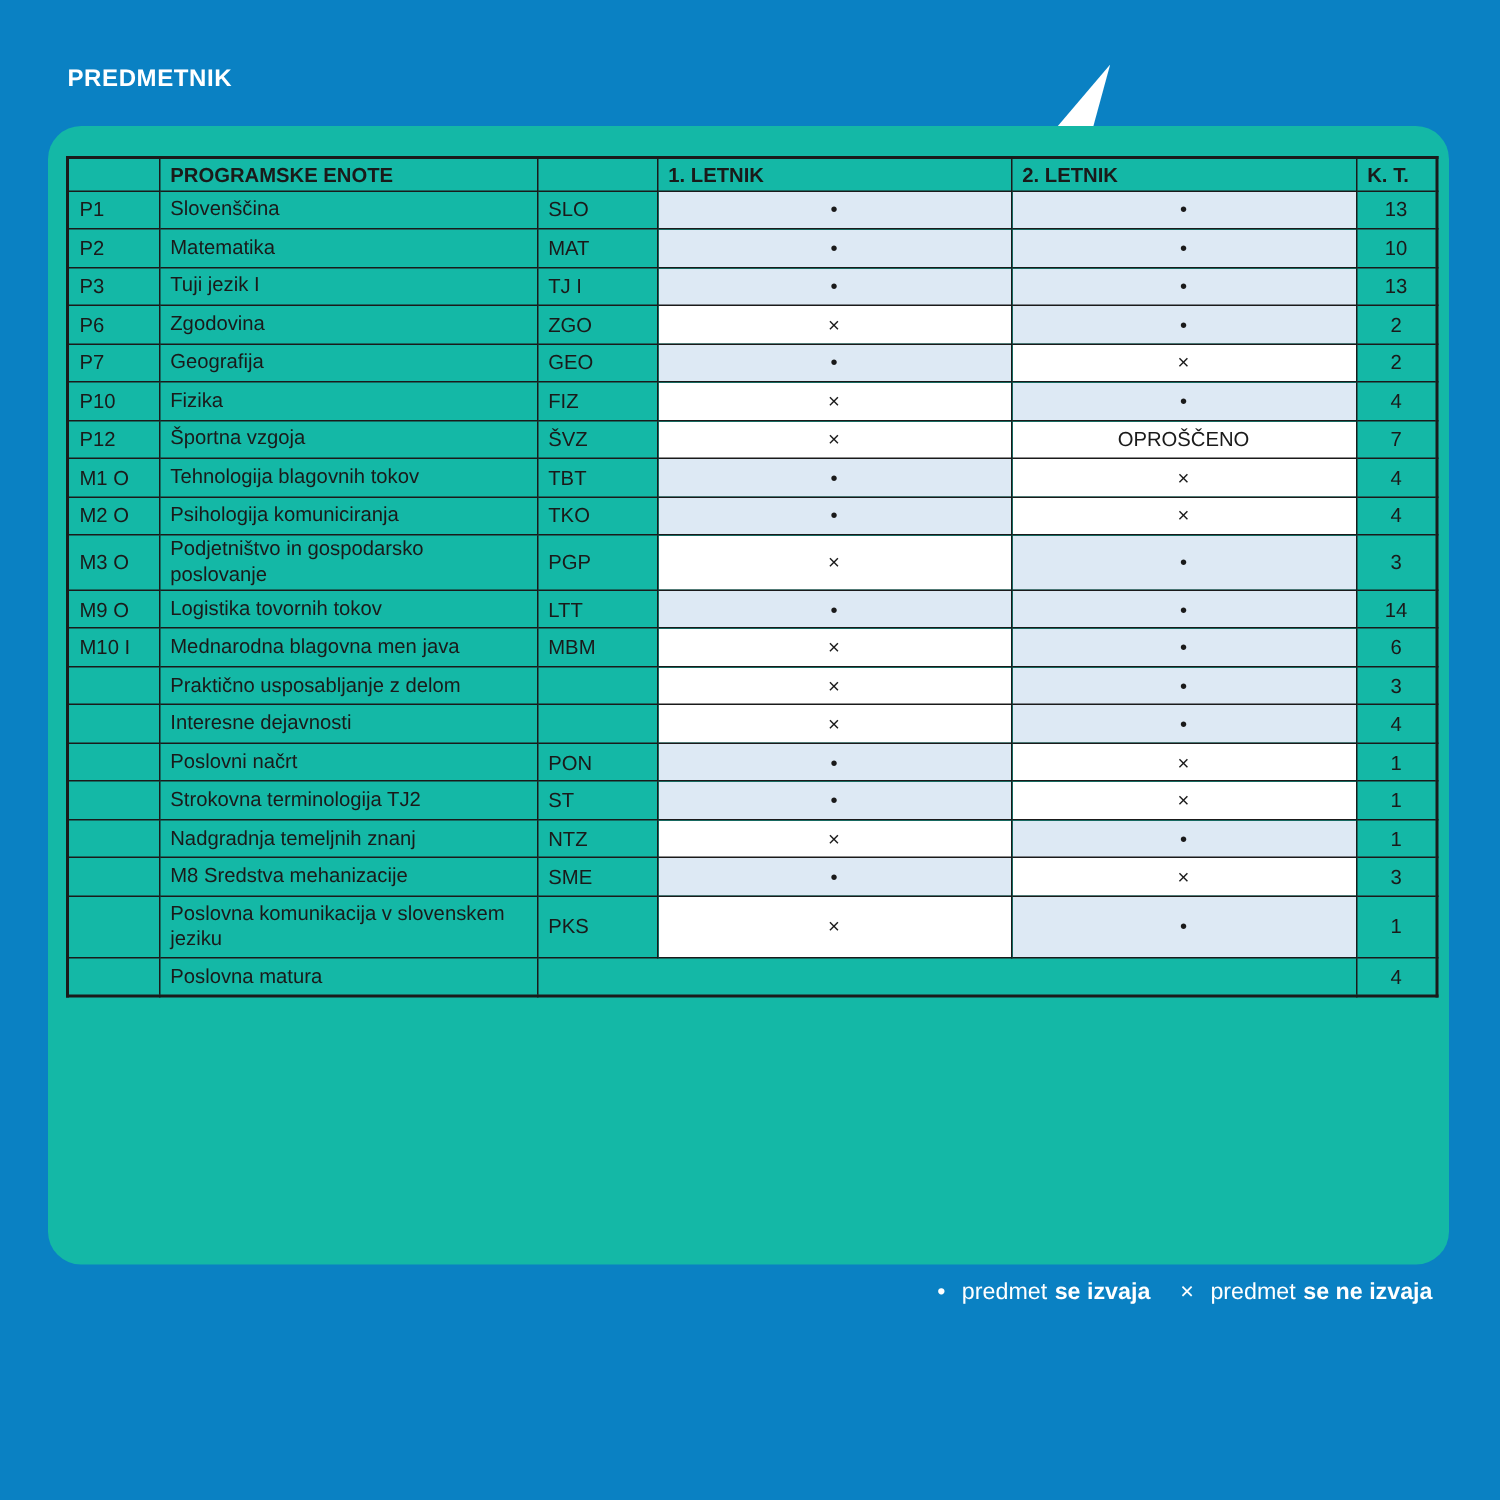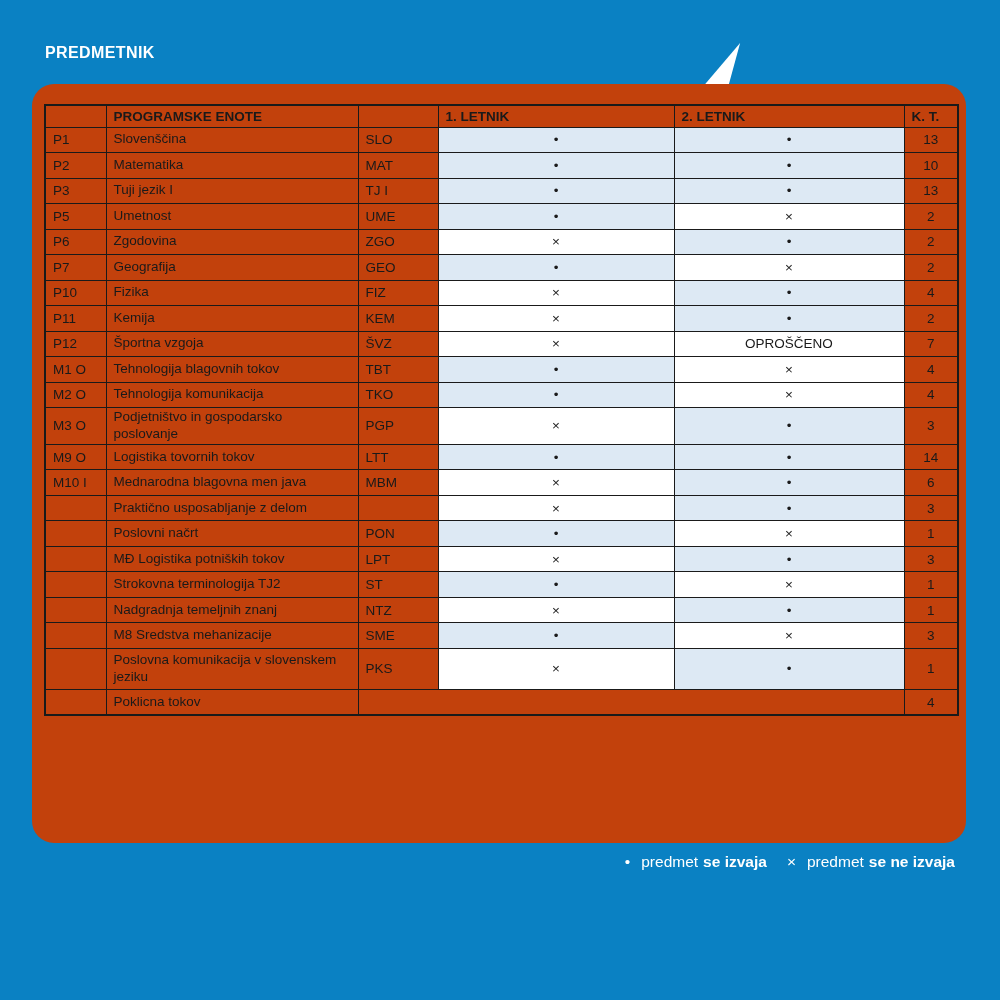--- a/index.html
+++ b/index.html
@@ -19,21 +19,21 @@
     font-weight: bold;
     letter-spacing: 0.4px;
     text-align: right;
   }
   .card {
     position: absolute;
     left: 32px;
     top: 84px;
     width: 934px;
     height: 759px;
-    background: #c2410c;
+    background: #14b8a6;
     border-radius: 22px;
   }
   .bubble-tail {
     position: absolute;
     left: 695px;
     top: 43px;
     width: 48px;
     height: 44px;
     background: #ffffff;
     clip-path: polygon(94% 0%, 16% 100%, 69% 100%);
@@ -142,28 +142,20 @@
         </tr>
         <tr>
           <td class="c-code">P3</td>
           <td class="c-name">Tuji jezik I</td>
           <td class="c-abbr">TJ I</td>
           <td class="c-year active">•</td>
           <td class="c-year active">•</td>
           <td class="c-kt">13</td>
         </tr>
         <tr>
-          <td class="c-code">P5</td>
-          <td class="c-name">Umetnost</td>
-          <td class="c-abbr">UME</td>
-          <td class="c-year active">•</td>
-          <td class="c-year">×</td>
-          <td class="c-kt">2</td>
-        </tr>
-        <tr>
           <td class="c-code">P6</td>
           <td class="c-name">Zgodovina</td>
           <td class="c-abbr">ZGO</td>
           <td class="c-year">×</td>
           <td class="c-year active">•</td>
           <td class="c-kt">2</td>
         </tr>
         <tr>
           <td class="c-code">P7</td>
           <td class="c-name">Geografija</td>
@@ -174,46 +166,38 @@
         </tr>
         <tr>
           <td class="c-code">P10</td>
           <td class="c-name">Fizika</td>
           <td class="c-abbr">FIZ</td>
           <td class="c-year">×</td>
           <td class="c-year active">•</td>
           <td class="c-kt">4</td>
         </tr>
         <tr>
-          <td class="c-code">P11</td>
-          <td class="c-name">Kemija</td>
-          <td class="c-abbr">KEM</td>
-          <td class="c-year">×</td>
-          <td class="c-year active">•</td>
-          <td class="c-kt">2</td>
-        </tr>
-        <tr>
           <td class="c-code">P12</td>
           <td class="c-name">Športna vzgoja</td>
           <td class="c-abbr">ŠVZ</td>
           <td class="c-year">×</td>
           <td class="c-year">OPROŠČENO</td>
           <td class="c-kt">7</td>
         </tr>
         <tr>
           <td class="c-code">M1 O</td>
           <td class="c-name">Tehnologija blagovnih tokov</td>
           <td class="c-abbr">TBT</td>
           <td class="c-year active">•</td>
           <td class="c-year">×</td>
           <td class="c-kt">4</td>
         </tr>
         <tr>
           <td class="c-code">M2 O</td>
-          <td class="c-name">Tehnologija komunikacija</td>
+          <td class="c-name">Psihologija komuniciranja</td>
           <td class="c-abbr">TKO</td>
           <td class="c-year active">•</td>
           <td class="c-year">×</td>
           <td class="c-kt">4</td>
         </tr>
         <tr>
           <td class="c-code">M3 O</td>
           <td class="c-name">Podjetništvo in gospodarsko poslovanje</td>
           <td class="c-abbr">PGP</td>
           <td class="c-year">×</td>
@@ -239,36 +223,36 @@
         <tr>
           <td class="c-code"></td>
           <td class="c-name">Praktično usposabljanje z delom</td>
           <td class="c-abbr"></td>
           <td class="c-year">×</td>
           <td class="c-year active">•</td>
           <td class="c-kt">3</td>
         </tr>
         <tr>
           <td class="c-code"></td>
+          <td class="c-name">Interesne dejavnosti</td>
+          <td class="c-abbr"></td>
+          <td class="c-year">×</td>
+          <td class="c-year active">•</td>
+          <td class="c-kt">4</td>
+        </tr>
+        <tr>
+          <td class="c-code"></td>
           <td class="c-name">Poslovni načrt</td>
           <td class="c-abbr">PON</td>
           <td class="c-year active">•</td>
           <td class="c-year">×</td>
           <td class="c-kt">1</td>
         </tr>
         <tr>
           <td class="c-code"></td>
-          <td class="c-name">MĐ Logistika potniških tokov</td>
-          <td class="c-abbr">LPT</td>
-          <td class="c-year">×</td>
-          <td class="c-year active">•</td>
-          <td class="c-kt">3</td>
-        </tr>
-        <tr>
-          <td class="c-code"></td>
           <td class="c-name">Strokovna terminologija TJ2</td>
           <td class="c-abbr">ST</td>
           <td class="c-year active">•</td>
           <td class="c-year">×</td>
           <td class="c-kt">1</td>
         </tr>
         <tr>
           <td class="c-code"></td>
           <td class="c-name">Nadgradnja temeljnih znanj</td>
           <td class="c-abbr">NTZ</td>
@@ -287,21 +271,21 @@
         <tr class="tall">
           <td class="c-code"></td>
           <td class="c-name">Poslovna komunikacija v slovenskem jeziku</td>
           <td class="c-abbr">PKS</td>
           <td class="c-year">×</td>
           <td class="c-year active">•</td>
           <td class="c-kt">1</td>
         </tr>
         <tr>
           <td class="c-code"></td>
-          <td class="c-name">Poklicna tokov</td>
+          <td class="c-name">Poslovna matura</td>
           <td class="c-merged" colspan="3"></td>
           <td class="c-kt">4</td>
         </tr>
       </tbody>
   </table>
 </div>
 
 <div class="legend">
   <span class="grp">
     <span class="sym">•</span>

